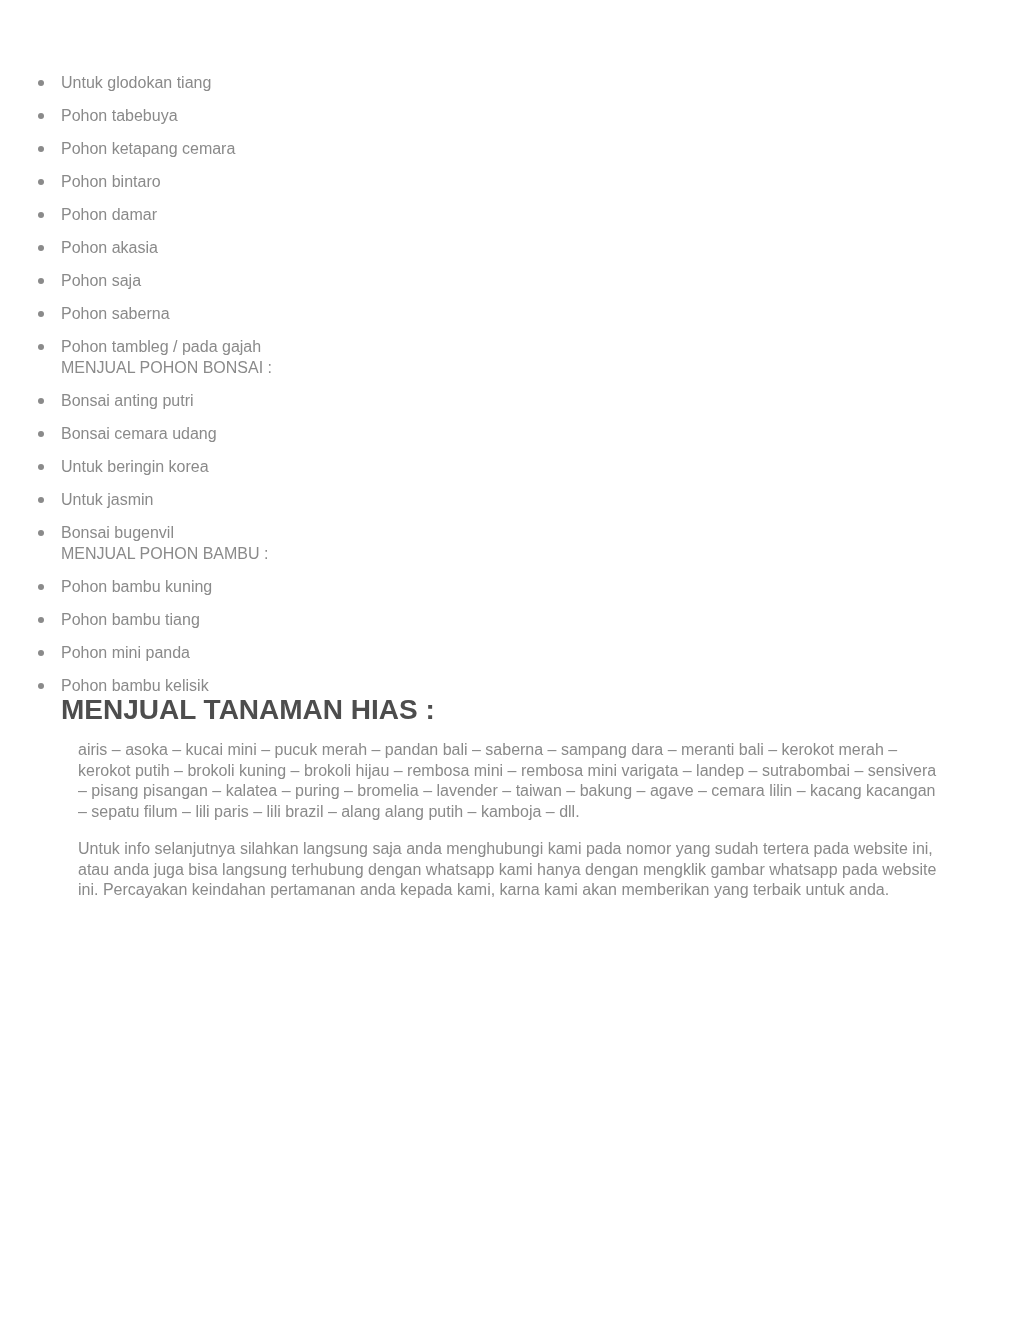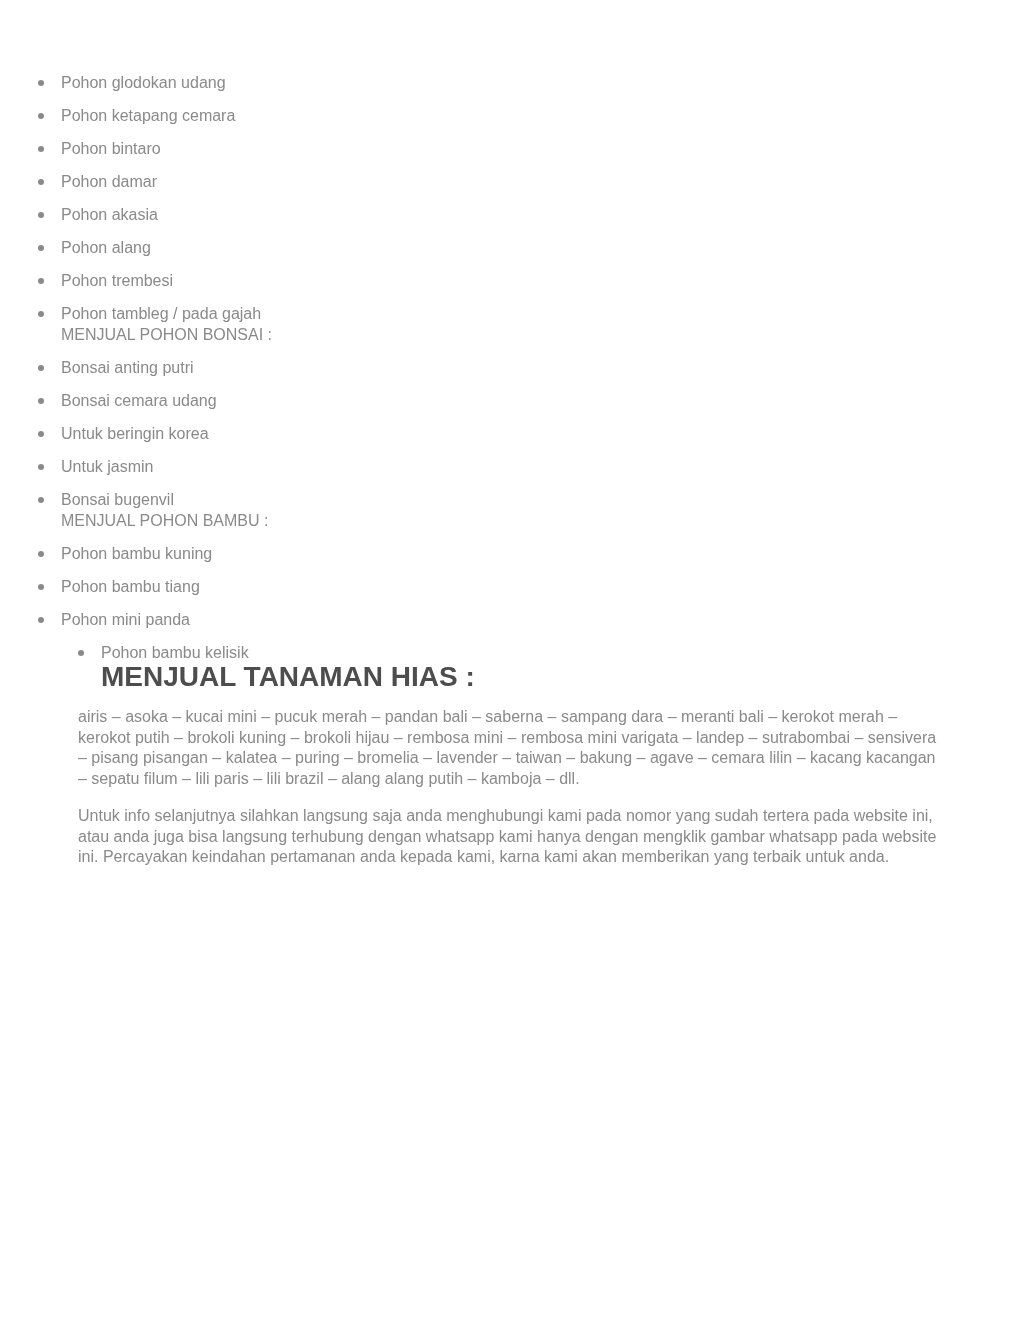--- a/index.html
+++ b/index.html
@@ -29,21 +29,20 @@
   ul.tree-list li {
     position: relative;
     padding-left: 61px;
     margin-bottom: 12px;
     font-size: 16px;
     line-height: 21px;
     color: #8a8a8a;
   }
   ul.tree-list li:last-child {
     margin-bottom: 2px;
-    margin-left: 40px;
   }
   ul.tree-list .bullet {
     position: absolute;
     left: 38px;
     top: 8px;
     width: 6px;
     height: 6px;
     border-radius: 50%;
     background: #8a8a8a;
   }
@@ -77,45 +76,49 @@
 </style>
 </head>
 <body>
 
 <div class="page">
   <div class="content">
 
     <ul class="tree-list">
         <li>
           <span class="bullet"></span>
-          <span class="item-text">Pohon glodokan udang</span>
+          <span class="item-text">Untuk glodokan tiang</span>
+        </li>
+        <li>
+          <span class="bullet"></span>
+          <span class="item-text">Pohon tabebuya</span>
         </li>
         <li>
           <span class="bullet"></span>
           <span class="item-text">Pohon ketapang cemara</span>
         </li>
         <li>
           <span class="bullet"></span>
           <span class="item-text">Pohon bintaro</span>
         </li>
         <li>
           <span class="bullet"></span>
           <span class="item-text">Pohon damar</span>
         </li>
         <li>
           <span class="bullet"></span>
           <span class="item-text">Pohon akasia</span>
         </li>
         <li>
           <span class="bullet"></span>
-          <span class="item-text">Pohon alang</span>
+          <span class="item-text">Pohon saja</span>
         </li>
         <li>
           <span class="bullet"></span>
-          <span class="item-text">Pohon trembesi</span>
+          <span class="item-text">Pohon saberna</span>
         </li>
         <li>
           <span class="bullet"></span>
           <span class="item-text">Pohon tambleg / pada gajah</span>
           <span class="subheading">MENJUAL POHON BONSAI :</span>
         </li>
         <li>
           <span class="bullet"></span>
           <span class="item-text">Bonsai anting putri</span>
         </li>

